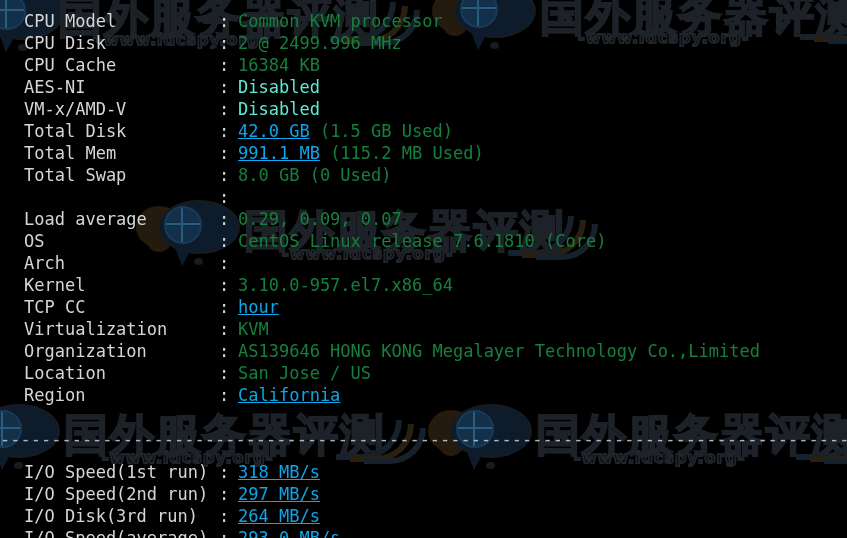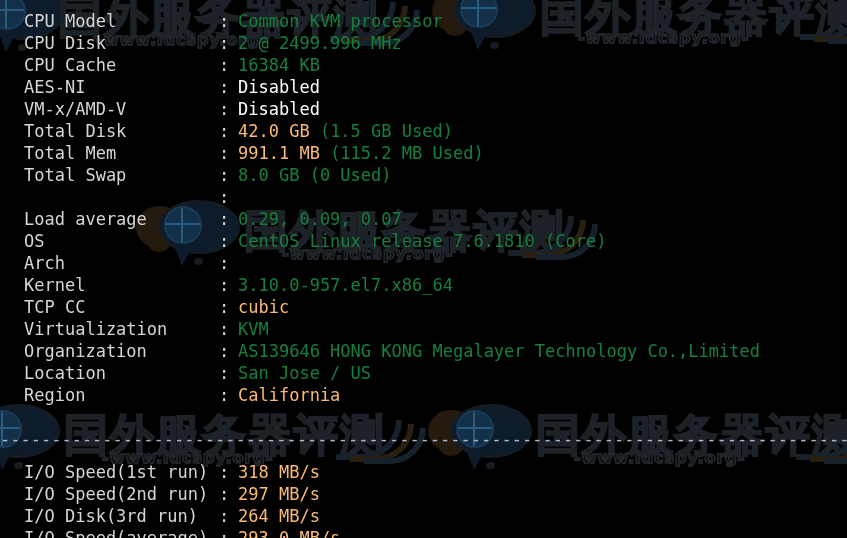--- a/index.html
+++ b/index.html
@@ -128,22 +128,22 @@
   .colon {
     position: absolute;
     left: 219px;
     color: #d6d6d6;
   }
   .value {
     position: absolute;
     left: 238px;
   }
   .v-cyan  { color: #15803d; }
-  .v-yellow{ color: #fdba74; }
-  .v-red   { color: #ffffff; }
+  .v-yellow{ color: #0ea5e9; text-decoration: underline; }
+  .v-red   { color: #5eead4; }
 
   .sep {
     position: relative;
     height: 22px;
     line-height: 22px;
     font-size: 17px;
     overflow: hidden;
   }
   .sep .dashes {
     position: absolute;
@@ -256,21 +256,21 @@
         <div class="row"><span class="label">AES-NI</span><span class="colon">:</span><span class="value"><span class="v-red">Disabled</span></span></div>
         <div class="row"><span class="label">VM-x/AMD-V</span><span class="colon">:</span><span class="value"><span class="v-red">Disabled</span></span></div>
         <div class="row"><span class="label">Total Disk</span><span class="colon">:</span><span class="value"><span class="v-yellow">42.0 GB</span><span class="v-cyan"> (1.5 GB Used)</span></span></div>
         <div class="row"><span class="label">Total Mem</span><span class="colon">:</span><span class="value"><span class="v-yellow">991.1 MB</span><span class="v-cyan"> (115.2 MB Used)</span></span></div>
         <div class="row"><span class="label">Total Swap</span><span class="colon">:</span><span class="value"><span class="v-cyan">8.0 GB (0 Used)</span></span></div>
         <div class="row"><span class="colon">:</span></div>
         <div class="row"><span class="label">Load average</span><span class="colon">:</span><span class="value"><span class="v-cyan">0.29, 0.09, 0.07</span></span></div>
         <div class="row"><span class="label">OS</span><span class="colon">:</span><span class="value"><span class="v-cyan">CentOS Linux release 7.6.1810 (Core)</span></span></div>
         <div class="row"><span class="label">Arch</span><span class="colon">:</span></div>
         <div class="row"><span class="label">Kernel</span><span class="colon">:</span><span class="value"><span class="v-cyan">3.10.0-957.el7.x86_64</span></span></div>
-        <div class="row"><span class="label">TCP CC</span><span class="colon">:</span><span class="value"><span class="v-yellow">cubic</span></span></div>
+        <div class="row"><span class="label">TCP CC</span><span class="colon">:</span><span class="value"><span class="v-yellow">hour</span></span></div>
         <div class="row"><span class="label">Virtualization</span><span class="colon">:</span><span class="value"><span class="v-cyan">KVM</span></span></div>
         <div class="row"><span class="label">Organization</span><span class="colon">:</span><span class="value"><span class="v-cyan">AS139646 HONG KONG Megalayer Technology Co.,Limited</span></span></div>
         <div class="row"><span class="label">Location</span><span class="colon">:</span><span class="value"><span class="v-cyan">San Jose / US</span></span></div>
         <div class="row"><span class="label">Region</span><span class="colon">:</span><span class="value"><span class="v-yellow">California</span></span></div>
       </div>
 
     <div class="spacer"></div>
 
     <div class="sep">
       <div class="dashes">------------------------------------------------------------------------------------------------------------</div>

